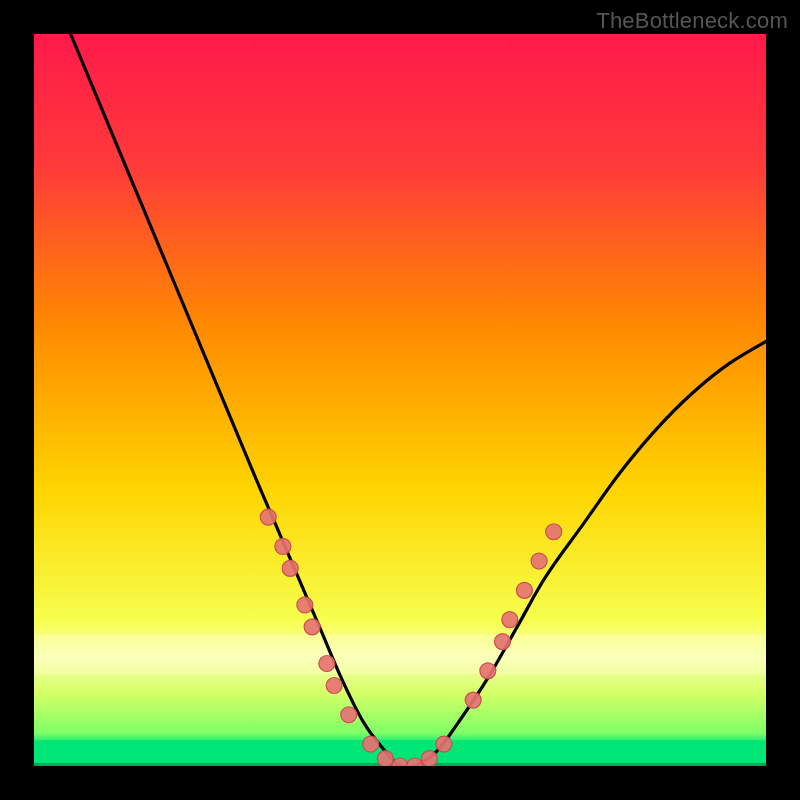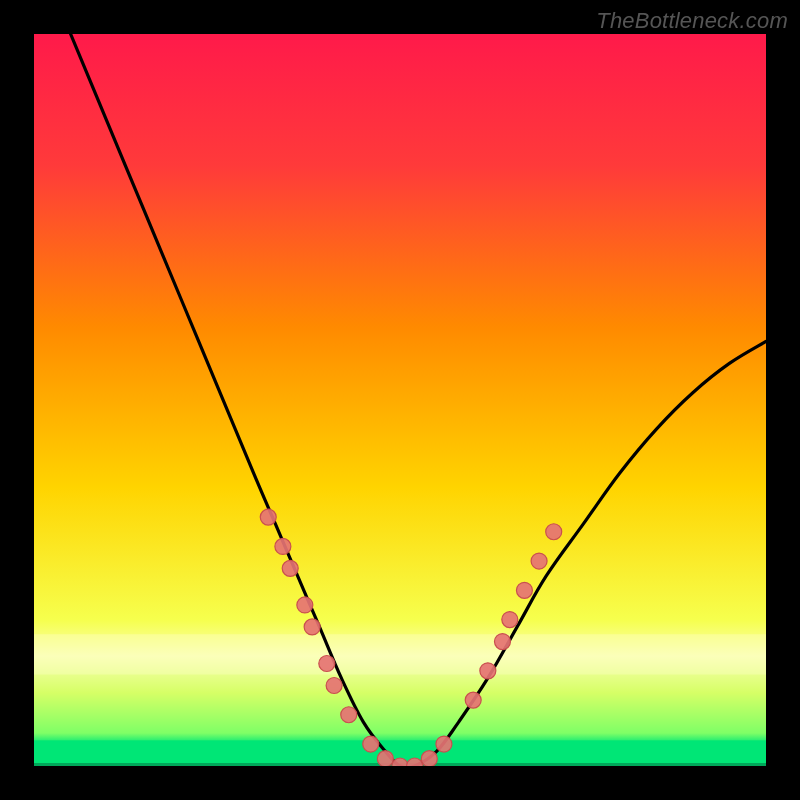--- a/index.html
+++ b/index.html
@@ -29,21 +29,20 @@
   }
   .watermark {
     position: absolute;
     top: 8px;
     right: 12px;
     color: #555;
     font-size: 22px;
     font-weight: 500;
     letter-spacing: 0.2px;
     z-index: 10;
-    font-style: italic;
   }
   svg {
     display: block;
   }
 </style>
 </head>
 <body>
 
 <div class="frame">
   <div class="watermark">TheBottleneck.com</div>

